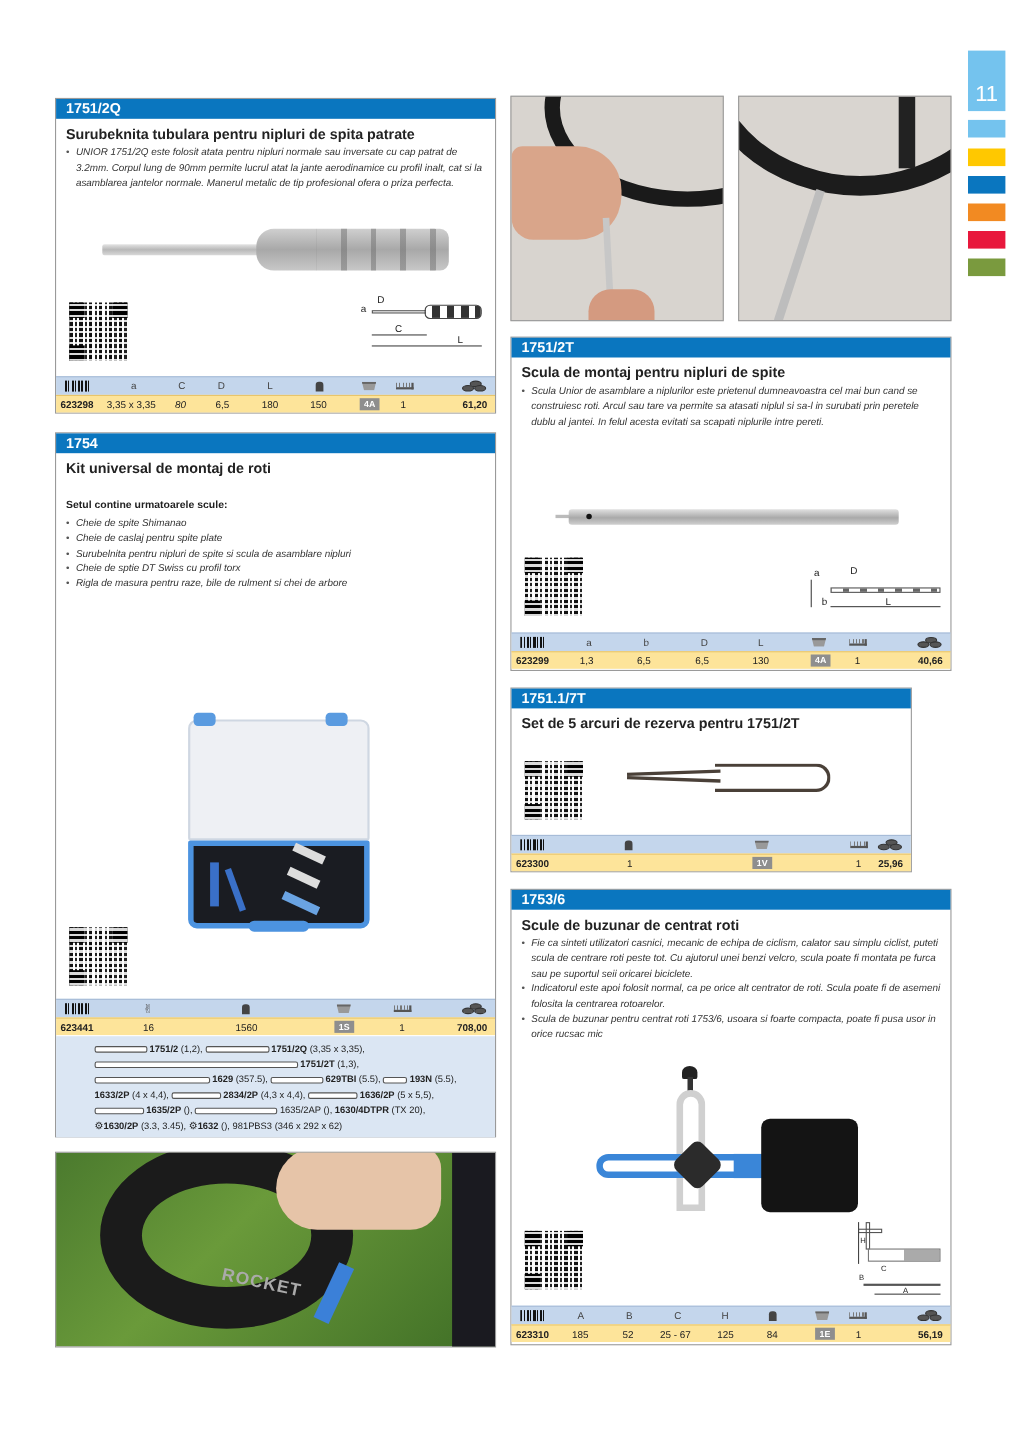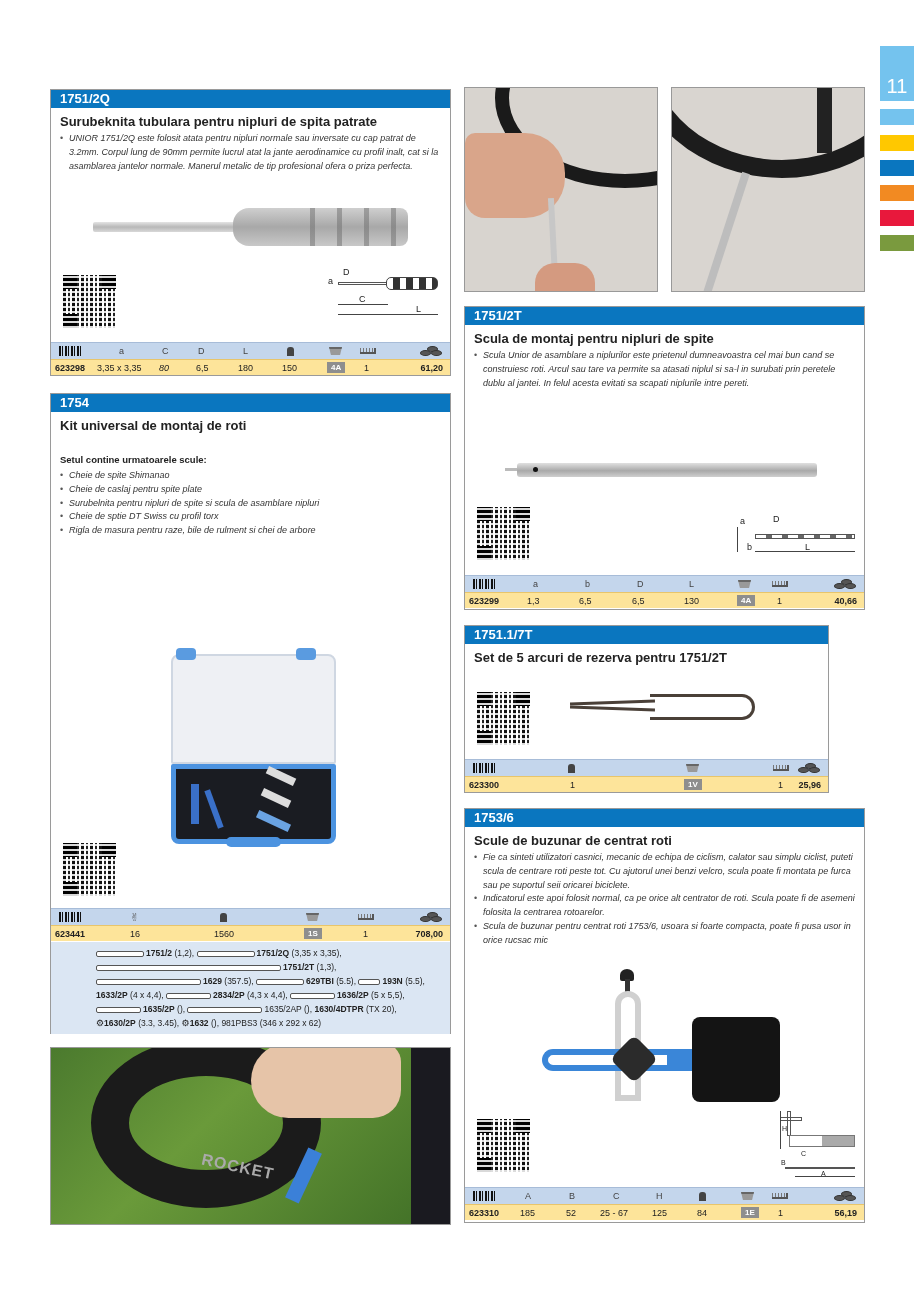--- a/index.html
+++ b/index.html
@@ -178,21 +178,21 @@
   <div class="spec-row" style="top:531px;">
     <div class="cell code" style="left:4px;">623441</div>
     <div class="cell" style="left:79px;">16</div>
     <div class="cell" style="left:163px;">1560</div>
     <div class="cell" style="left:253px;">
         <span class="badge">1S</span>
       </div>
     <div class="cell" style="left:312px;">1</div>
     <div class="cell price">708,00</div>
   </div>
-  <div class="contents" style="top:548px;padding-left:45px;">
+  <div class="contents" style="top:548px;padding-left:35px;">
     <div>
       <span class="mini" style="width:48px;"></span><b>1751/2</b> <span>(1,2),</span>
       <span class="mini" style="width:58px;"></span><b>1751/2Q</b> <span>(3,35 x 3,35),</span>
     </div>
     <div style="padding-left:0;">
       <span class="mini" style="width:185px;"></span><b>1751/2T</b> <span>(1,3),</span>
     </div>
     <div>
       <span class="mini" style="width:105px;"></span><b>1629</b> <span>(357.5),</span>
       <span class="mini" style="width:48px;"></span><b>629TBI</b> <span>(5.5),</span>

